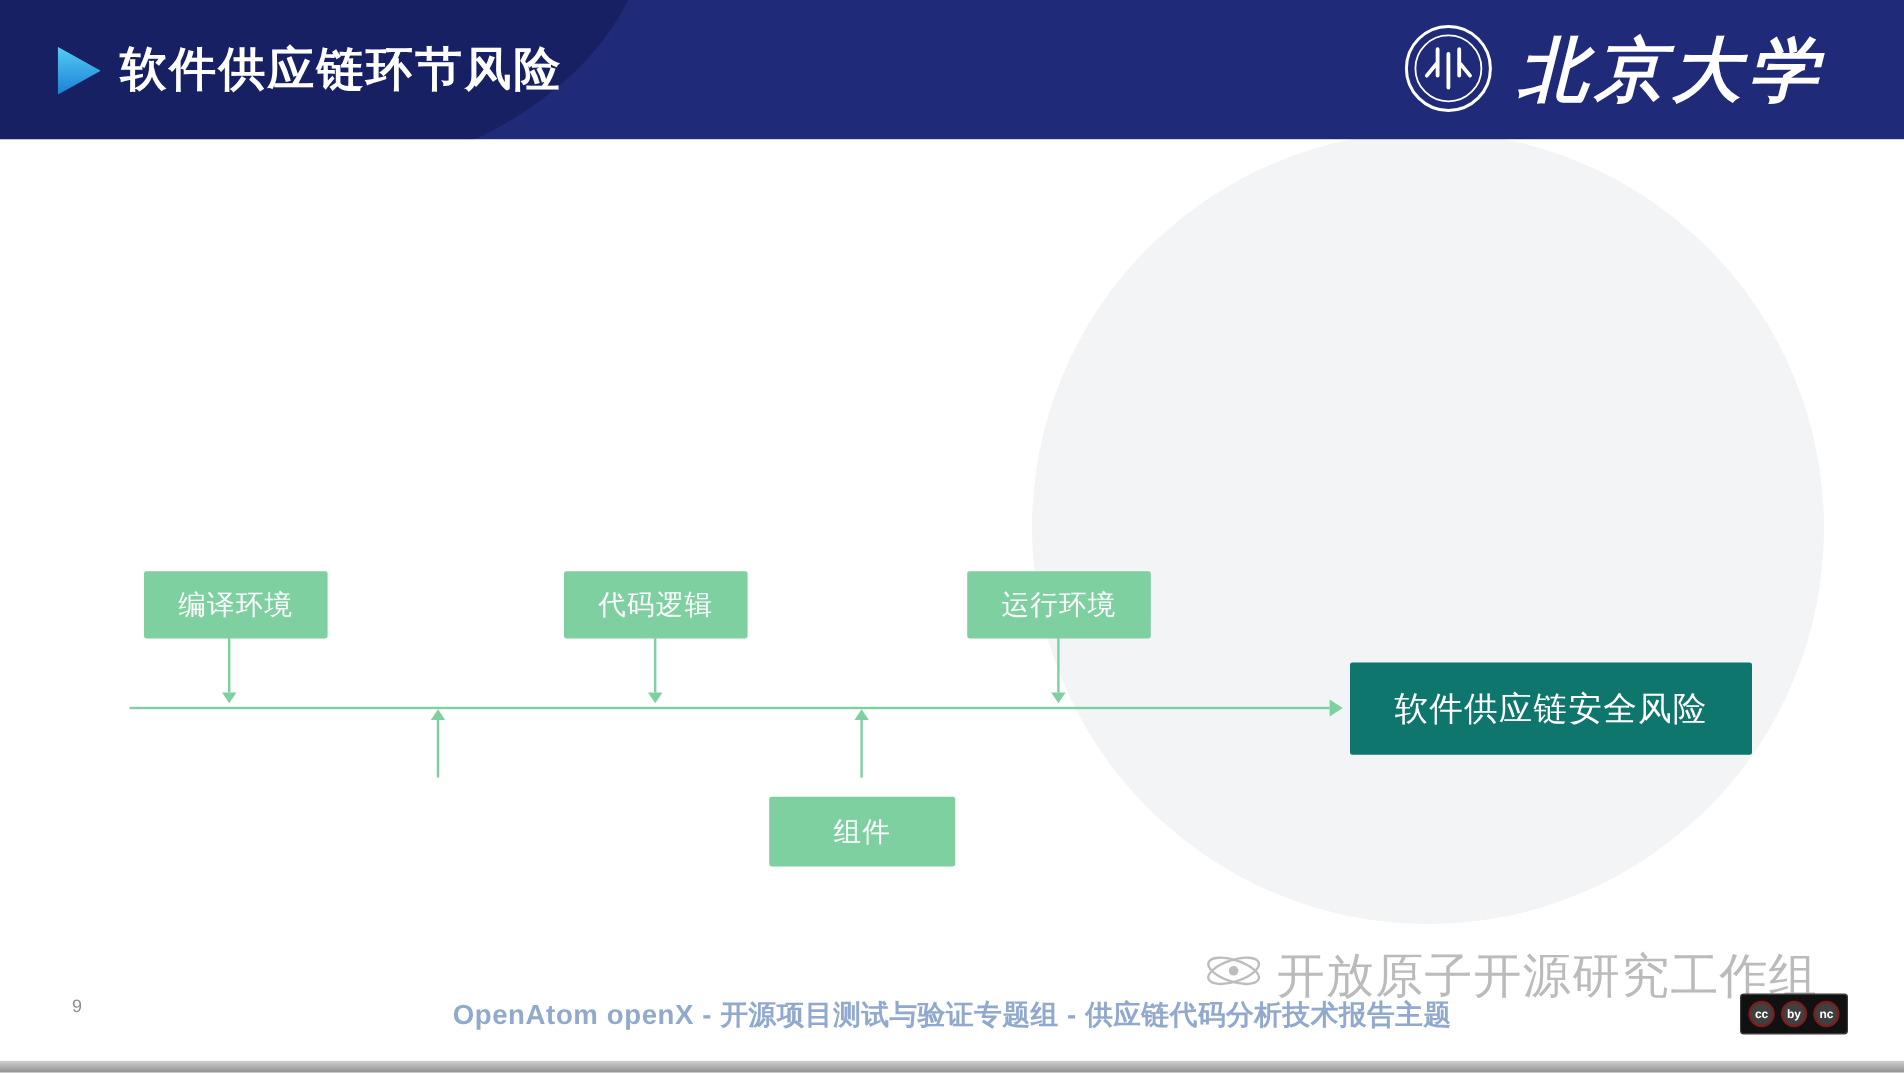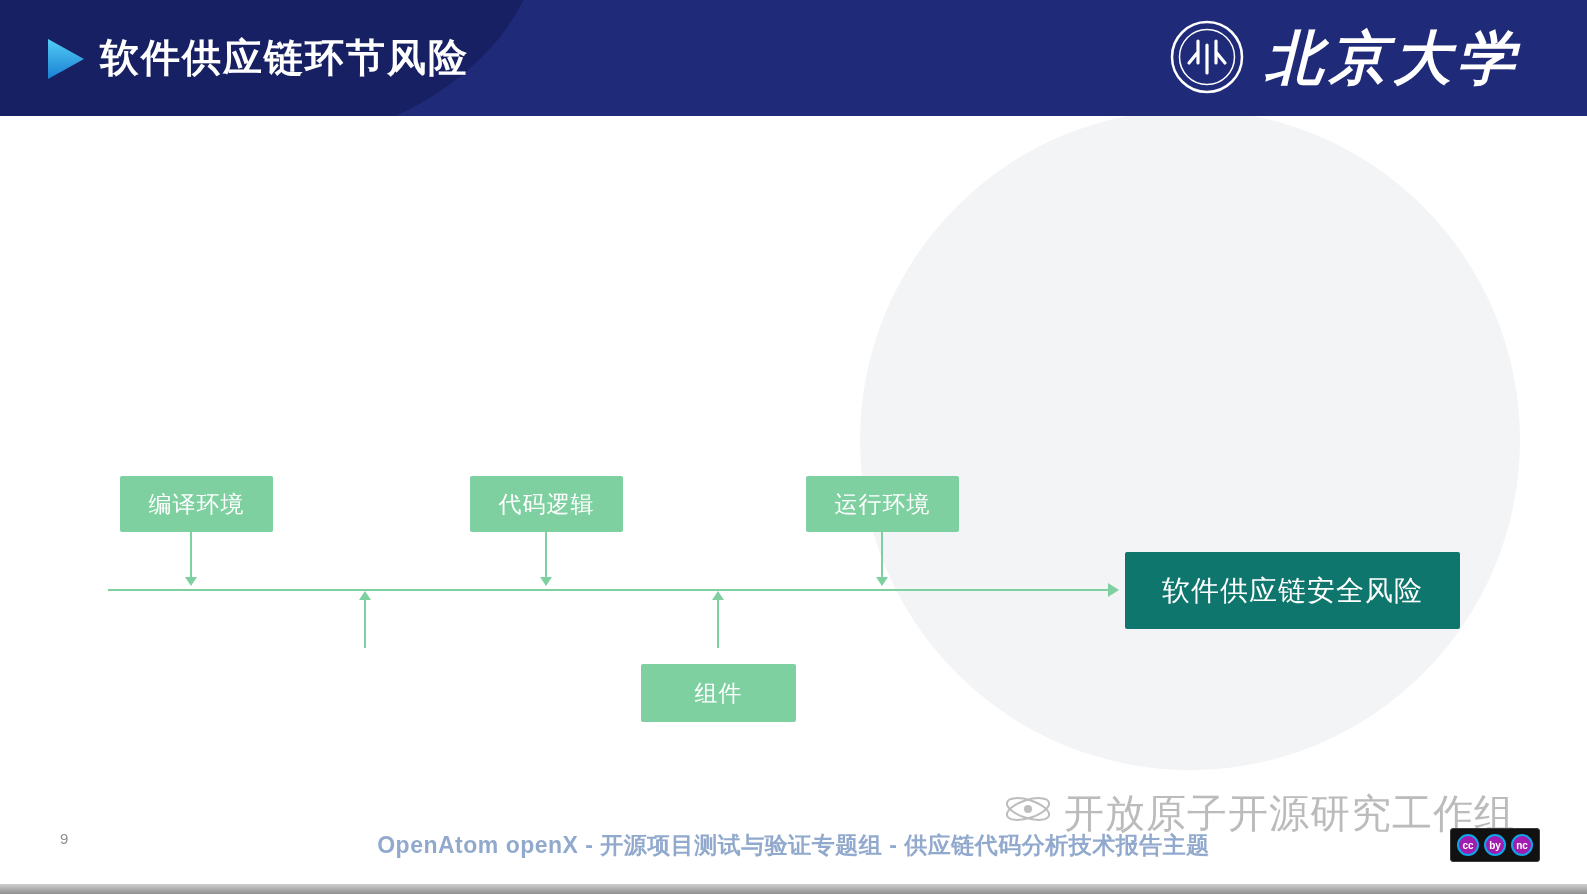--- a/index.html
+++ b/index.html
@@ -127,24 +127,24 @@
     z-index:2; white-space:nowrap;
   }
   .cc-badge {
     position:absolute; right:47px; top:828px;
     width:90px; height:34px; background:#111111; border-radius:3px;
     display:flex; align-items:center; justify-content:center; gap:5px;
     z-index:4; border:1px solid #3a3a3a;
   }
   .cc-circle {
     width:22px; height:22px; border-radius:50%;
-    border:2px solid #0ea5e9; color:#ffffff;
+    border:2px solid #7f1d1d; color:#ffffff;
     display:flex; align-items:center; justify-content:center;
     font-size:10px; font-weight:bold; text-transform:lowercase;
-    background:#a21caf;
+    background:#404040;
   }
 
   .bottom-bar {
     position:absolute; left:0; bottom:0; width:1587px; height:10px;
     background:linear-gradient(180deg,#cfcfcf 0%,#8f8f8f 100%);
     z-index:5;
   }
 </style>
 </head>
 <body>

